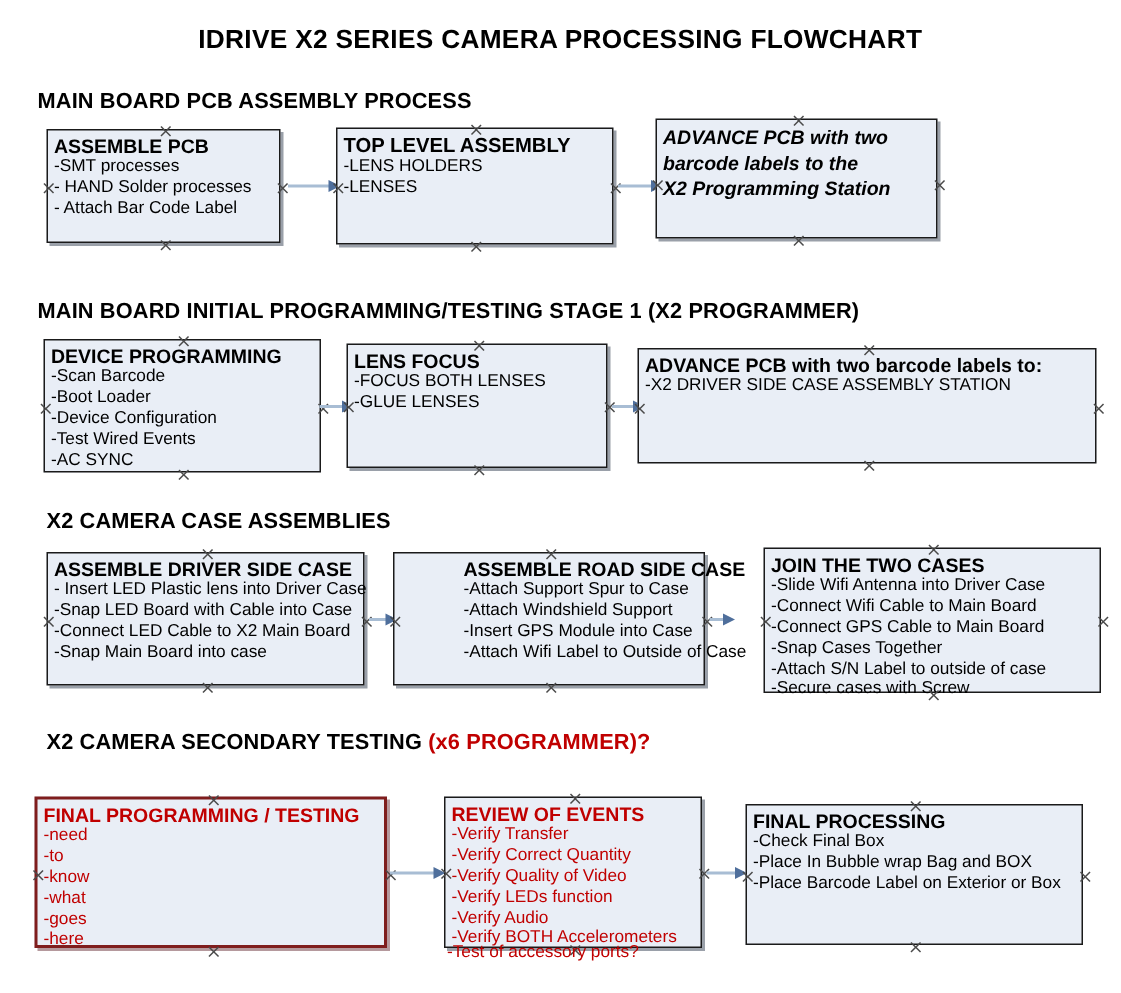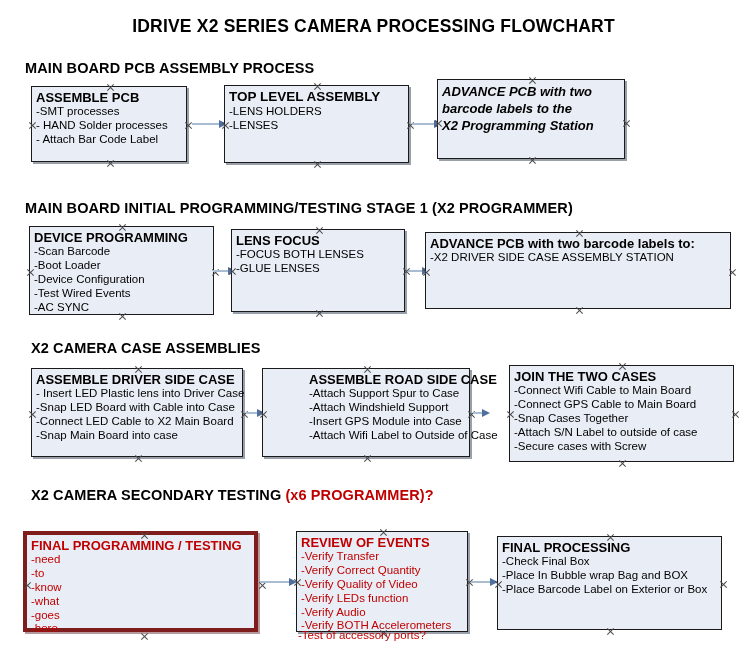--- a/index.html
+++ b/index.html
@@ -43,21 +43,21 @@
   
   .node {
     position: absolute;
     box-sizing: border-box;
     background: #e9eef6;
     border: 1px solid #1a1a1a;
     box-shadow: 2px 2px 0 0 rgba(120,128,140,0.75);
     overflow: visible;
   }
   .node.red-frame {
-    border: 4px solid #7f1d1d;
+    border: 2px solid #7f1d1d;
     box-shadow: 2px 2px 0 0 rgba(150,110,115,0.7);
   }
   .node.plain {
     box-shadow: none;
   }
   .node-inner {
     padding: 3px 4px 0 4px;
   }
   .node-title {
     font-size: 13px;
@@ -269,20 +269,21 @@
   <span class="handle" style="left:208px; top:45px;"></span>
 </div>
 
 <div class="conn" style="left:473px; top:412px; width:10px;">
   <span class="head"></span>
 </div>
 
 <div class="node plain" style="left:509px; top:365px; width:225px; height:97px;">
   <div class="node-inner">
     <div class="node-title">JOIN THE TWO CASES</div>
+    <div class="node-line">-Slide Wifi Antenna into Driver Case</div>
     <div class="node-line">-Connect Wifi Cable to Main Board</div>
     <div class="node-line">-Connect GPS Cable to Main Board</div>
     <div class="node-line">-Snap Cases Together</div>
     <div class="node-line">-Attach S/N Label to outside of case</div>
     <div class="node-line">-Secure cases with Screw</div>
   </div>
   <span class="handle" style="left:112px; top:0;"></span>
   <span class="handle" style="left:112px; top:97px;"></span>
   <span class="handle" style="left:0; top:48px;"></span>
   <span class="handle" style="left:225px; top:48px;"></span>

